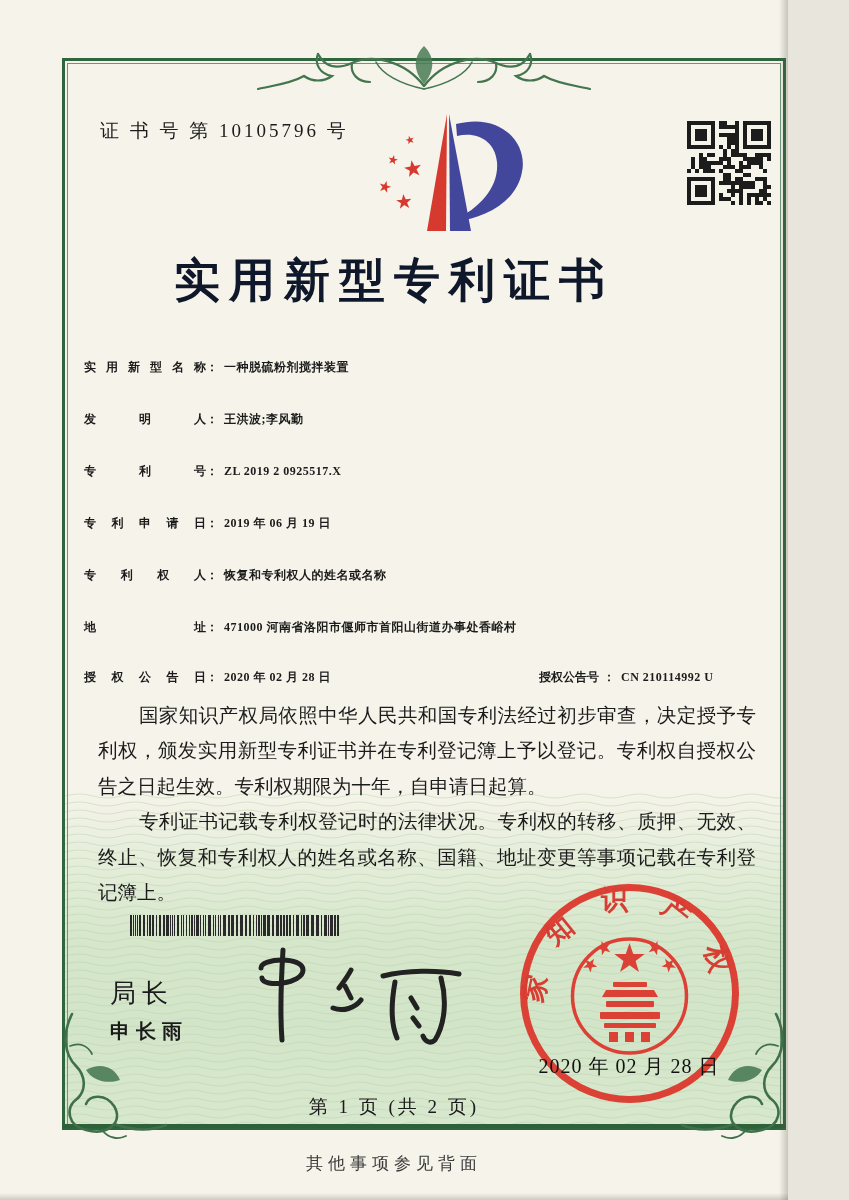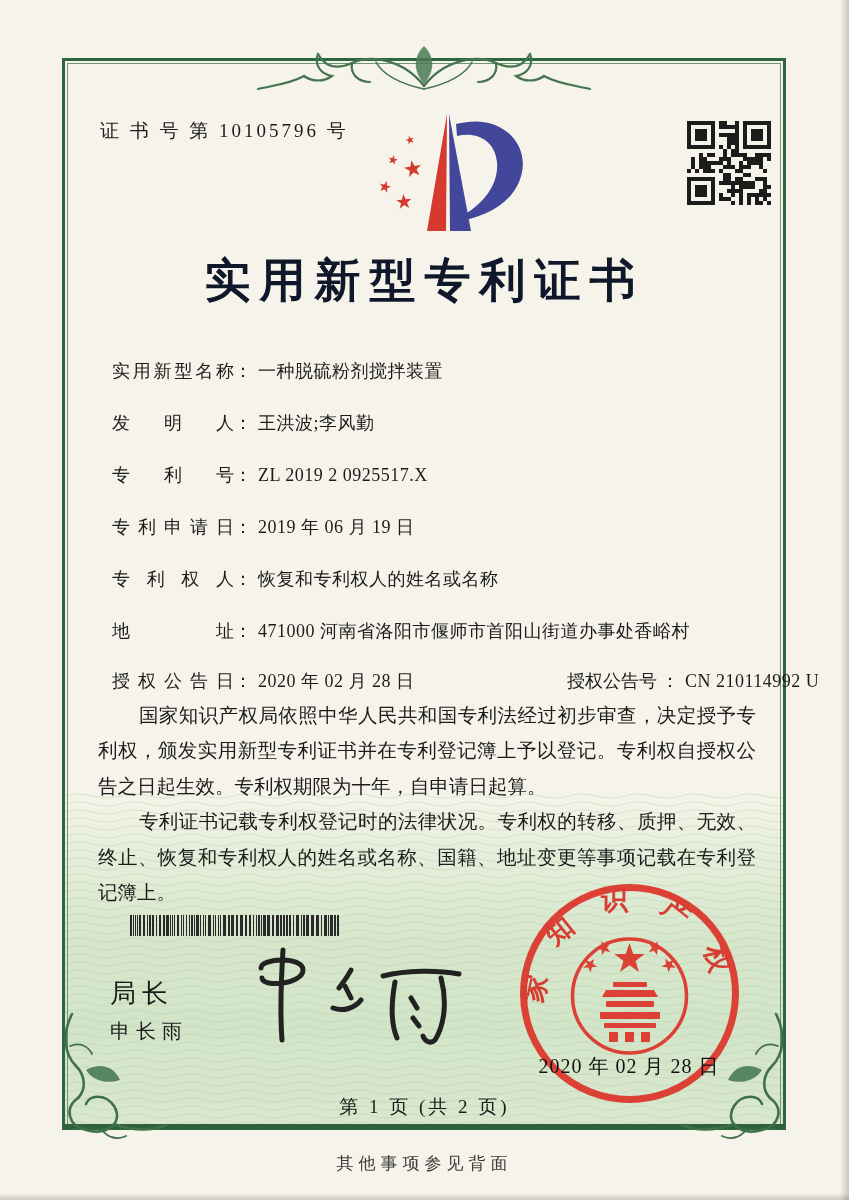--- a/index.html
+++ b/index.html
@@ -1,48 +1,48 @@
 <!DOCTYPE html>
 <html><head>
 <meta charset="utf-8">
 <style>
   html,body{margin:0;padding:0;background:#e8e6dc;}
-  .page{position:relative;width:849px;height:1200px;overflow:hidden;
+  .page{position:relative;width:788px;height:1200px;overflow:hidden;
         background:#f6f4ea;font-family:"Liberation Serif","DejaVu Serif",serif;color:#1b1b1b;}
   
   .green-zone{position:absolute;left:65px;top:790px;width:718px;height:338px;z-index:1;
       background:linear-gradient(180deg,rgba(213,231,203,0) 0%,rgba(213,231,203,.45) 18%,
                  rgba(208,228,197,.85) 45%,#d3e5c9 70%,#d8e8ce 100%);}
   .green-zone svg{position:absolute;inset:0;}
   
   .frame{position:absolute;left:62px;top:58px;width:718px;height:1066px;
          border:3px solid #30663d;z-index:2;pointer-events:none;}
   .frame .inner{position:absolute;inset:2px;border:1px solid #6d9677;}
   .frame-bottom{position:absolute;left:62px;top:1124px;width:724px;height:4px;background:#2e6039;z-index:3;}
   .ornament{position:absolute;z-index:4;}
   
   .cert-no{position:absolute;left:100px;top:118px;font-size:19px;letter-spacing:3px;z-index:5;}
   .logo{position:absolute;left:372px;top:110px;z-index:5;}
   .qr{position:absolute;left:687px;top:121px;width:84px;height:84px;z-index:5;}
   .doc-title{position:absolute;left:0;top:250px;width:100%;text-align:center;font-size:46px;
              font-weight:700;letter-spacing:9px;color:#0f172a;z-index:5;}
-  .field-row{position:absolute;left:112px;font-size:18px;z-index:5;white-space:nowrap;}
+  .field-row{position:absolute;left:84px;font-size:12px;z-index:5;white-space:nowrap;font-weight:bold;}
   .f-label{display:inline-block;width:122px;text-align:justify;text-align-last:justify;vertical-align:bottom;}
   .f-colon{margin-right:6px;}
   .f-value{letter-spacing:.5px;}
   .row-1{top:359px}.row-2{top:411px}.row-3{top:463px}.row-4{top:515px}
   .row-5{top:567px}.row-6{top:619px}.row-7{top:669px}
   .field-inline2{position:absolute;left:455px;top:0;white-space:nowrap;}
   .row-7 .f-label2{margin-right:4px;}
   .paragraphs{position:absolute;left:98px;top:698px;width:658px;font-size:19.5px;line-height:1.82;
               text-align:justify;z-index:5;}
   .paragraphs p{margin:0;text-indent:2.1em;}
   .barcode{position:absolute;left:130px;top:915px;z-index:5;}
   .sig-title{position:absolute;left:110px;top:976px;font-size:26px;letter-spacing:6px;z-index:5;}
-  .sig-name{position:absolute;left:110px;top:1018px;font-size:20px;letter-spacing:6px;z-index:5;}
+  .sig-name{position:absolute;left:110px;top:1018px;font-size:20px;letter-spacing:6px;z-index:5;font-weight:bold;}
   .signature{position:absolute;left:245px;top:942px;z-index:6;}
   .seal{position:absolute;left:512px;top:876px;z-index:5;opacity:.93;}
   .seal-date{position:absolute;left:529px;top:1053px;width:200px;text-align:center;
              font-size:20px;letter-spacing:1px;color:#111;z-index:6;}
   .page-info{position:absolute;left:0;top:1094px;width:100%;text-align:center;font-size:19px;
              letter-spacing:3px;z-index:5;}
   .back-note{position:absolute;left:0;top:1152px;width:100%;text-align:center;font-size:17px;
              letter-spacing:5px;color:#3a3a3a;z-index:5;}
   .edge-r{position:absolute;right:0;top:0;width:9px;height:100%;z-index:9;
           background:linear-gradient(90deg,rgba(0,0,0,0),rgba(90,90,80,.30));}

